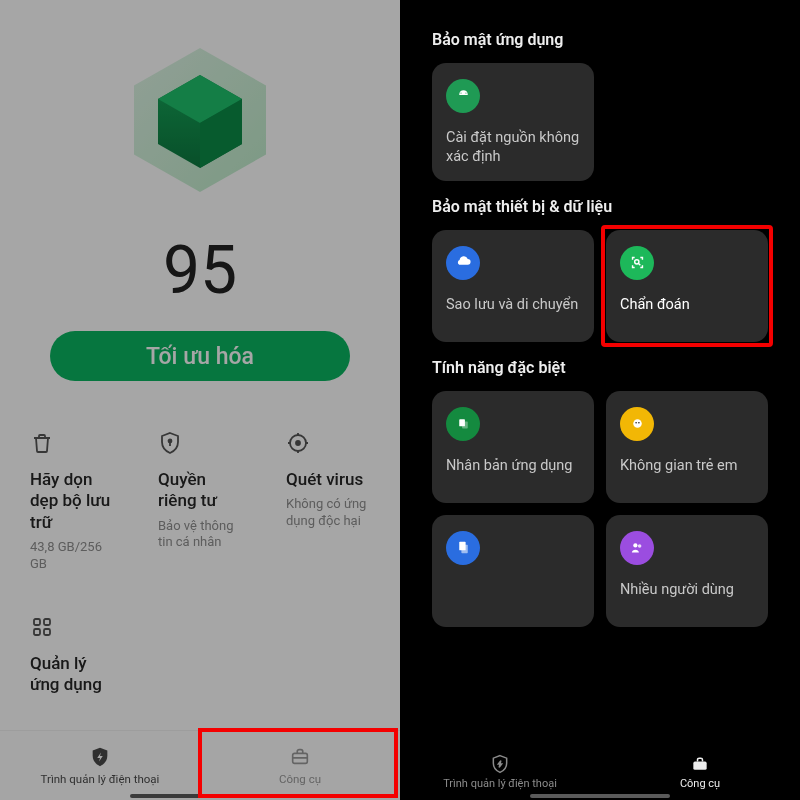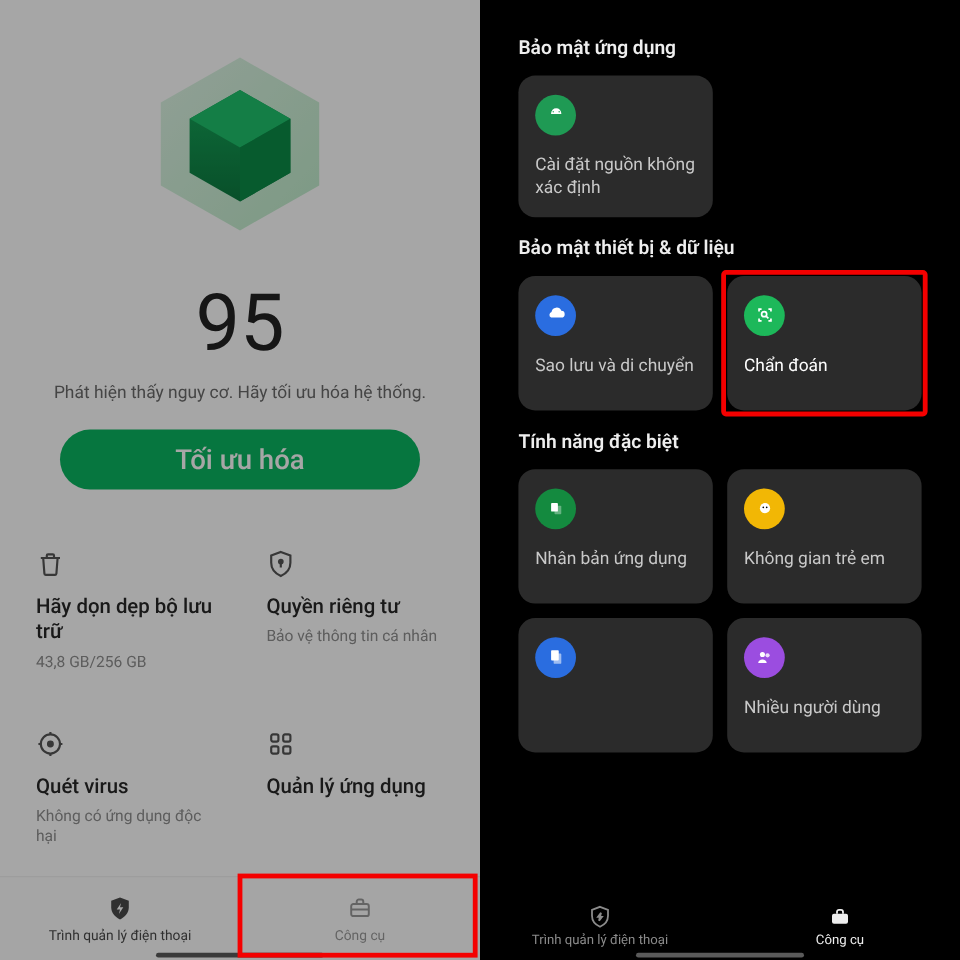--- a/index.html
+++ b/index.html
@@ -57,21 +57,21 @@
     align-items: center;
     justify-content: center;
     color: #fff;
     font-size: 23px;
     font-weight: 500;
   }
   .left-grid {
     margin-top: 34px;
     padding: 0 14px;
     display: grid;
-    grid-template-columns: 1fr 1fr;
+    grid-template-columns: 1fr 1fr 1fr;
     gap: 12px;
   }
   .lcard {
     background: #fff;
     border-radius: 14px;
     padding: 16px 16px 14px;
     min-height: 138px;
   }
   .lcard.short { min-height: 96px; }
   .lcard .ic {
@@ -212,21 +212,20 @@
           </linearGradient>
         </defs>
         <polygon points="50,2 94,27 94,73 50,98 6,73 6,27" fill="url(#g1)"></polygon>
         <polygon points="50,20 78,36 78,66 50,82 22,66 22,36" fill="url(#g2)"></polygon>
         <polygon points="50,20 78,36 50,52 22,36" fill="#1fc26c"></polygon>
         <polygon points="50,52 78,36 78,66 50,82" fill="#0c8c48"></polygon>
       </svg>
     </div>
   </div>
   <div class="score">95</div>
-  <div class="score-sub">Phát hiện thấy nguy cơ. Hãy tối ưu hóa hệ thống.</div>
   <div class="optimize-btn">
     <span>Tối ưu hóa</span>
   </div>
 
   <div class="left-grid">
     <div class="lcard">
       <div class="ic">
         <svg viewBox="0 0 24 24" fill="none" stroke="currentColor" stroke-width="1.8">
             <path d="M4 7h16M9 7V5a1 1 0 011-1h4a1 1 0 011 1v2M6 7l1 13a1 1 0 001 1h8a1 1 0 001-1l1-13"></path>
           </svg>

